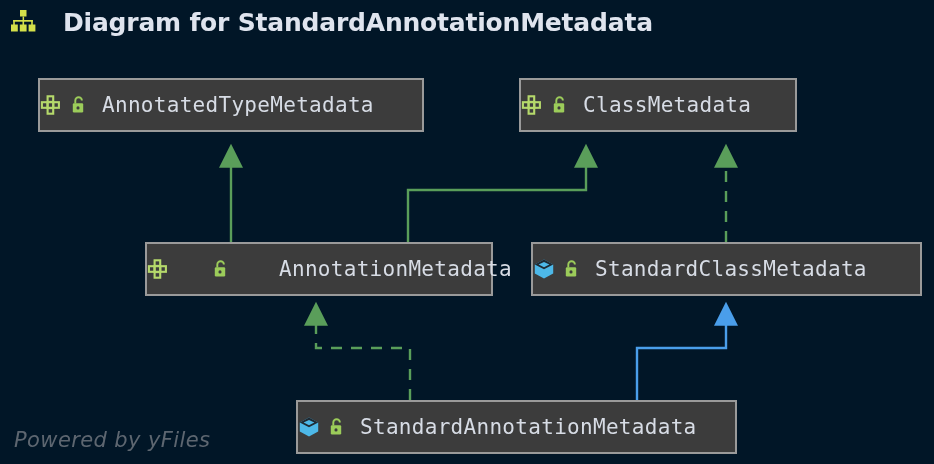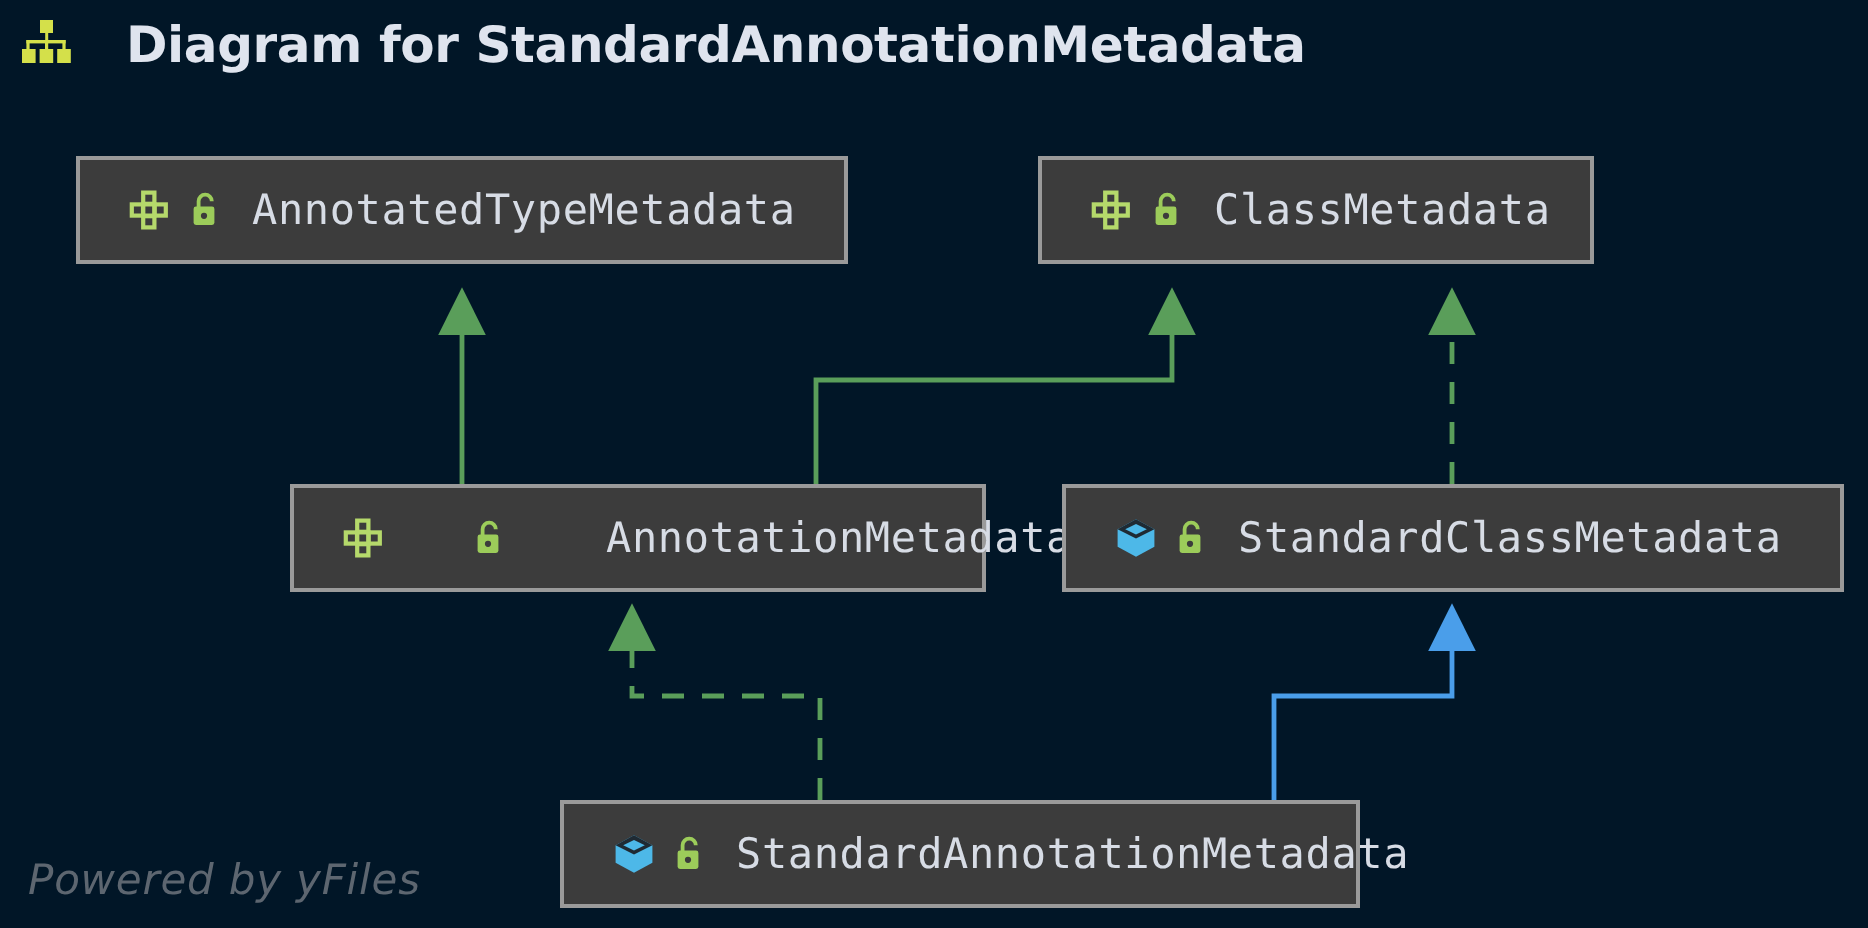--- a/index.html
+++ b/index.html
@@ -53,21 +53,21 @@
     pointer-events: none;
   }
   
   .node {
     position: absolute;
     box-sizing: border-box;
     background: #3c3c3c;
     border: 2px solid #9a9a9a;
     display: flex;
     align-items: center;
-    padding-left: 24px;
+    padding-left: 0;
     gap: 9px;
   }
   .node-icon {
     width: 22px;
     height: 22px;
     display: block;
     flex: 0 0 auto;
   }
   .lock-icon {
     width: 16px;
@@ -216,21 +216,21 @@
     <span>
       <svg class="lock-icon" viewBox="0 0 16 18" xmlns="http://www.w3.org/2000/svg">
         <path d="M 4.3,7.5 L 4.3,4.6 A 3.3,3.3 0 0 1 10.9,4.6" fill="none" stroke="#9ccc5a" stroke-width="1.9"></path>
         <rect x="1.8" y="7.3" width="10.4" height="9.2" rx="1.2" fill="#9ccc5a"></rect>
         <circle cx="7" cy="11.9" r="1.55" fill="#3c3c3c"></circle>
       </svg>
     </span>
     <span class="node-label">StandardClassMetadata</span>
   </div>
 
-  <div class="node" style="left:280px; top:400px; width:400px; height:54px;text-align:center;">
+  <div class="node" style="left:296px; top:400px; width:441px; height:54px;text-align:center;">
     <span>
       <svg class="node-icon" viewBox="0 0 22 22" xmlns="http://www.w3.org/2000/svg">
         <path d="M 11,1.6 L 20.2,6.6 L 20.2,15.4 L 11,20.4 L 1.8,15.4 L 1.8,6.6 Z" fill="#4db8e8"></path>
         <path d="M 11,1.6 L 20.2,6.6 L 11,11.3 L 1.8,6.6 Z" fill="#1f2a33"></path>
         <path d="M 5.6,6.6 L 11,4.0 L 16.4,6.6 L 11,9.2 Z" fill="#4db8e8"></path>
       </svg>
     </span>
     <span>
       <svg class="lock-icon" viewBox="0 0 16 18" xmlns="http://www.w3.org/2000/svg">
         <path d="M 4.3,7.5 L 4.3,4.6 A 3.3,3.3 0 0 1 10.9,4.6" fill="none" stroke="#9ccc5a" stroke-width="1.9"></path>

